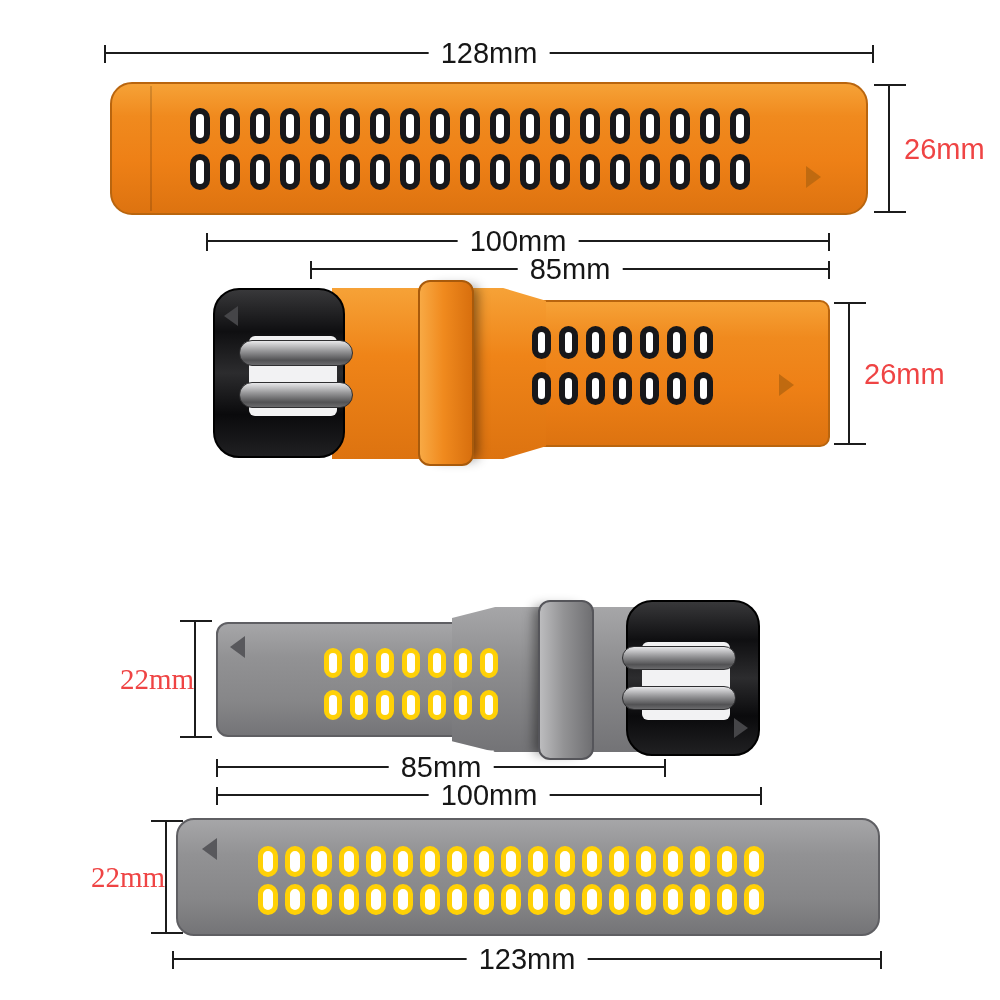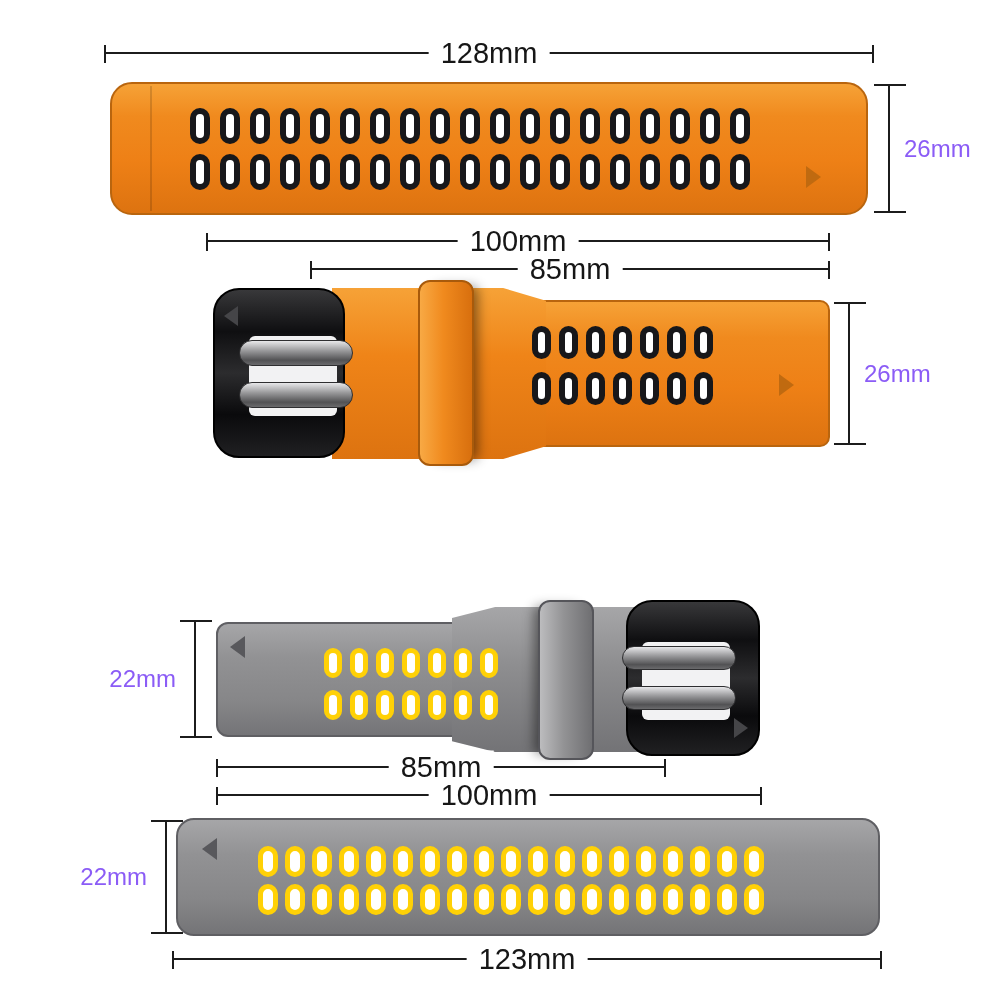--- a/index.html
+++ b/index.html
@@ -70,24 +70,24 @@
   .dim-h .tick-l { left:0; } .dim-h .tick-r { right:0; }
   .dim-h .dim-label {
     position:absolute; left:50%; top:-1px; transform:translate(-50%,-50%);
     background:#fff; padding:0 12px; font-size:29px; color:#161616; white-space:nowrap;
   }
   .dim-v { position:absolute; width:0; border-left:2px solid #1c1c1c; }
   .dim-v .tick-t, .dim-v .tick-b { position:absolute; height:2px; width:32px; background:#1c1c1c; left:-16px; }
   .dim-v .tick-t { top:0; } .dim-v .tick-b { bottom:0; }
   .dim-v .dim-label {
     position:absolute; top:50%; transform:translateY(-50%);
-    background:#fff; font-size:24px; color:#8b5cf6; white-space:nowrap;
+    background:#fff; font-size:29px; color:#ef4444; white-space:nowrap;
   }
   .dim-v.label-right .dim-label { left:14px; }
-  .dim-v.label-left  .dim-label { right:20px; }
+  .dim-v.label-left  .dim-label { right:2px;font-family:Liberation Serif, serif; }
 </style>
 </head>
 <body>
 
 <div class="stage">
 
   <div class="abs dim-h" style="left:104px; top:52px; width:770px;text-decoration:underline;">
     <span class="tick-l"></span>
     <span class="tick-r"></span>
     <span class="dim-label">128mm</span>

